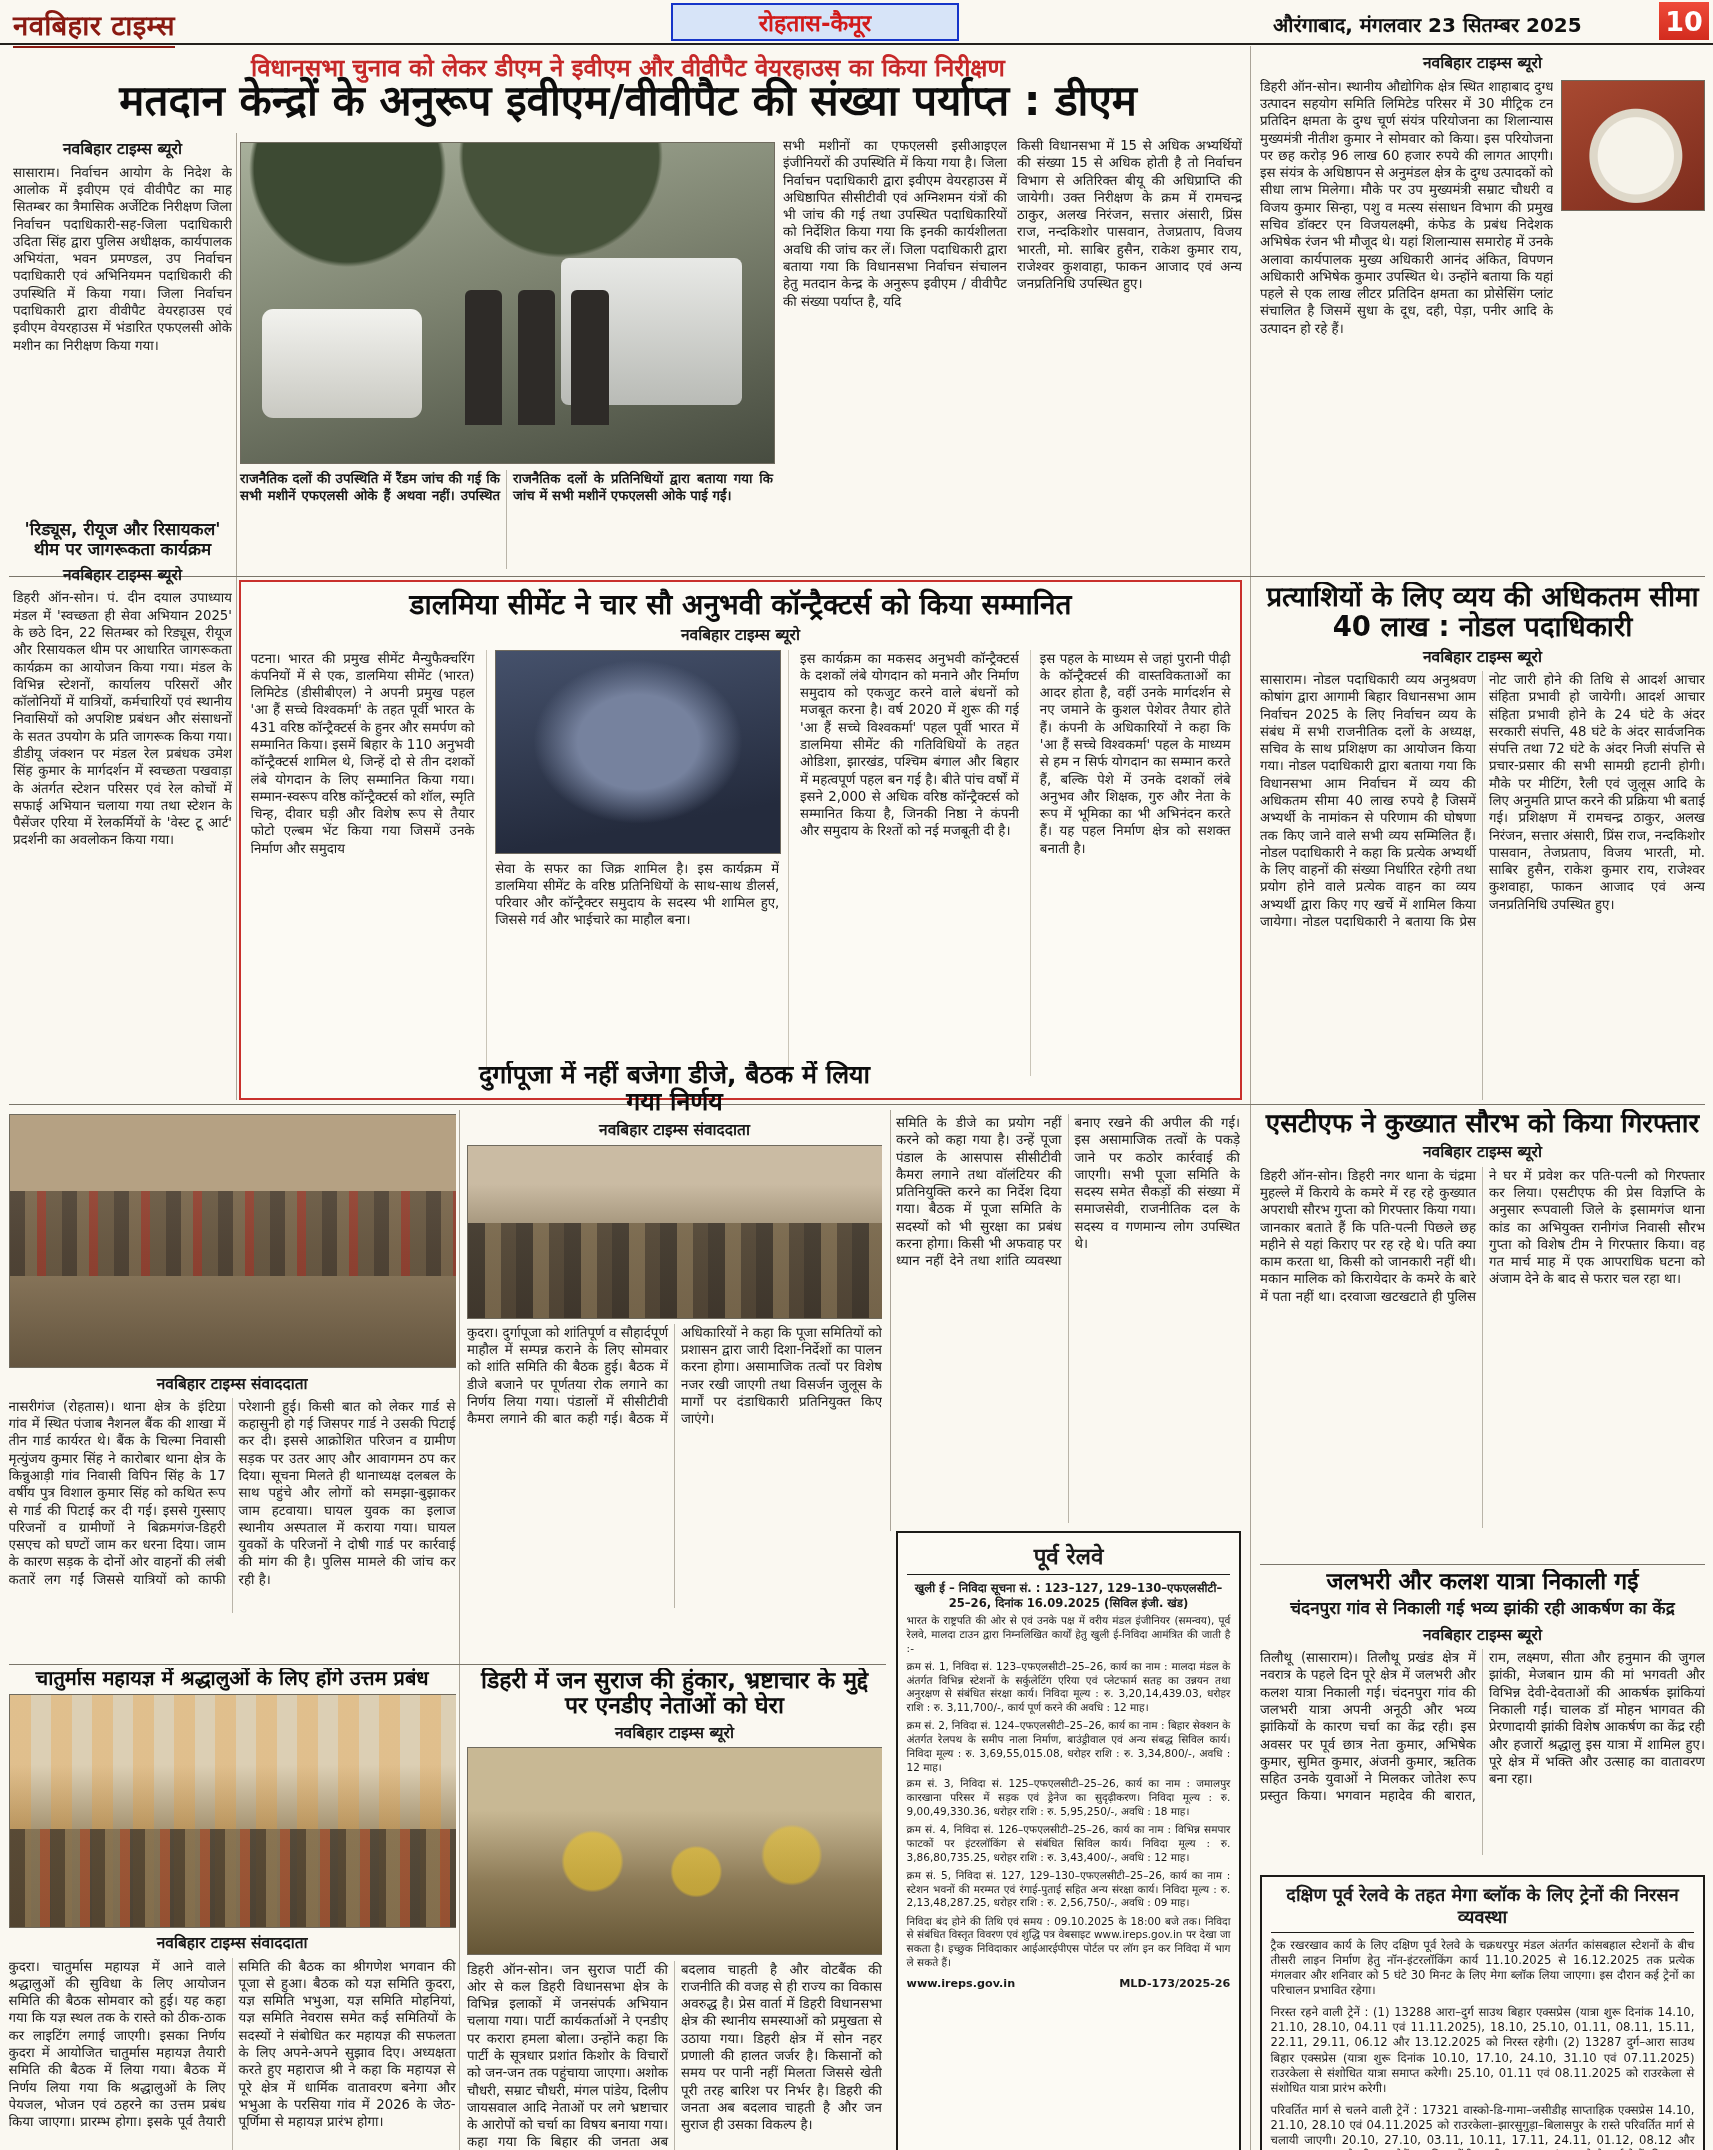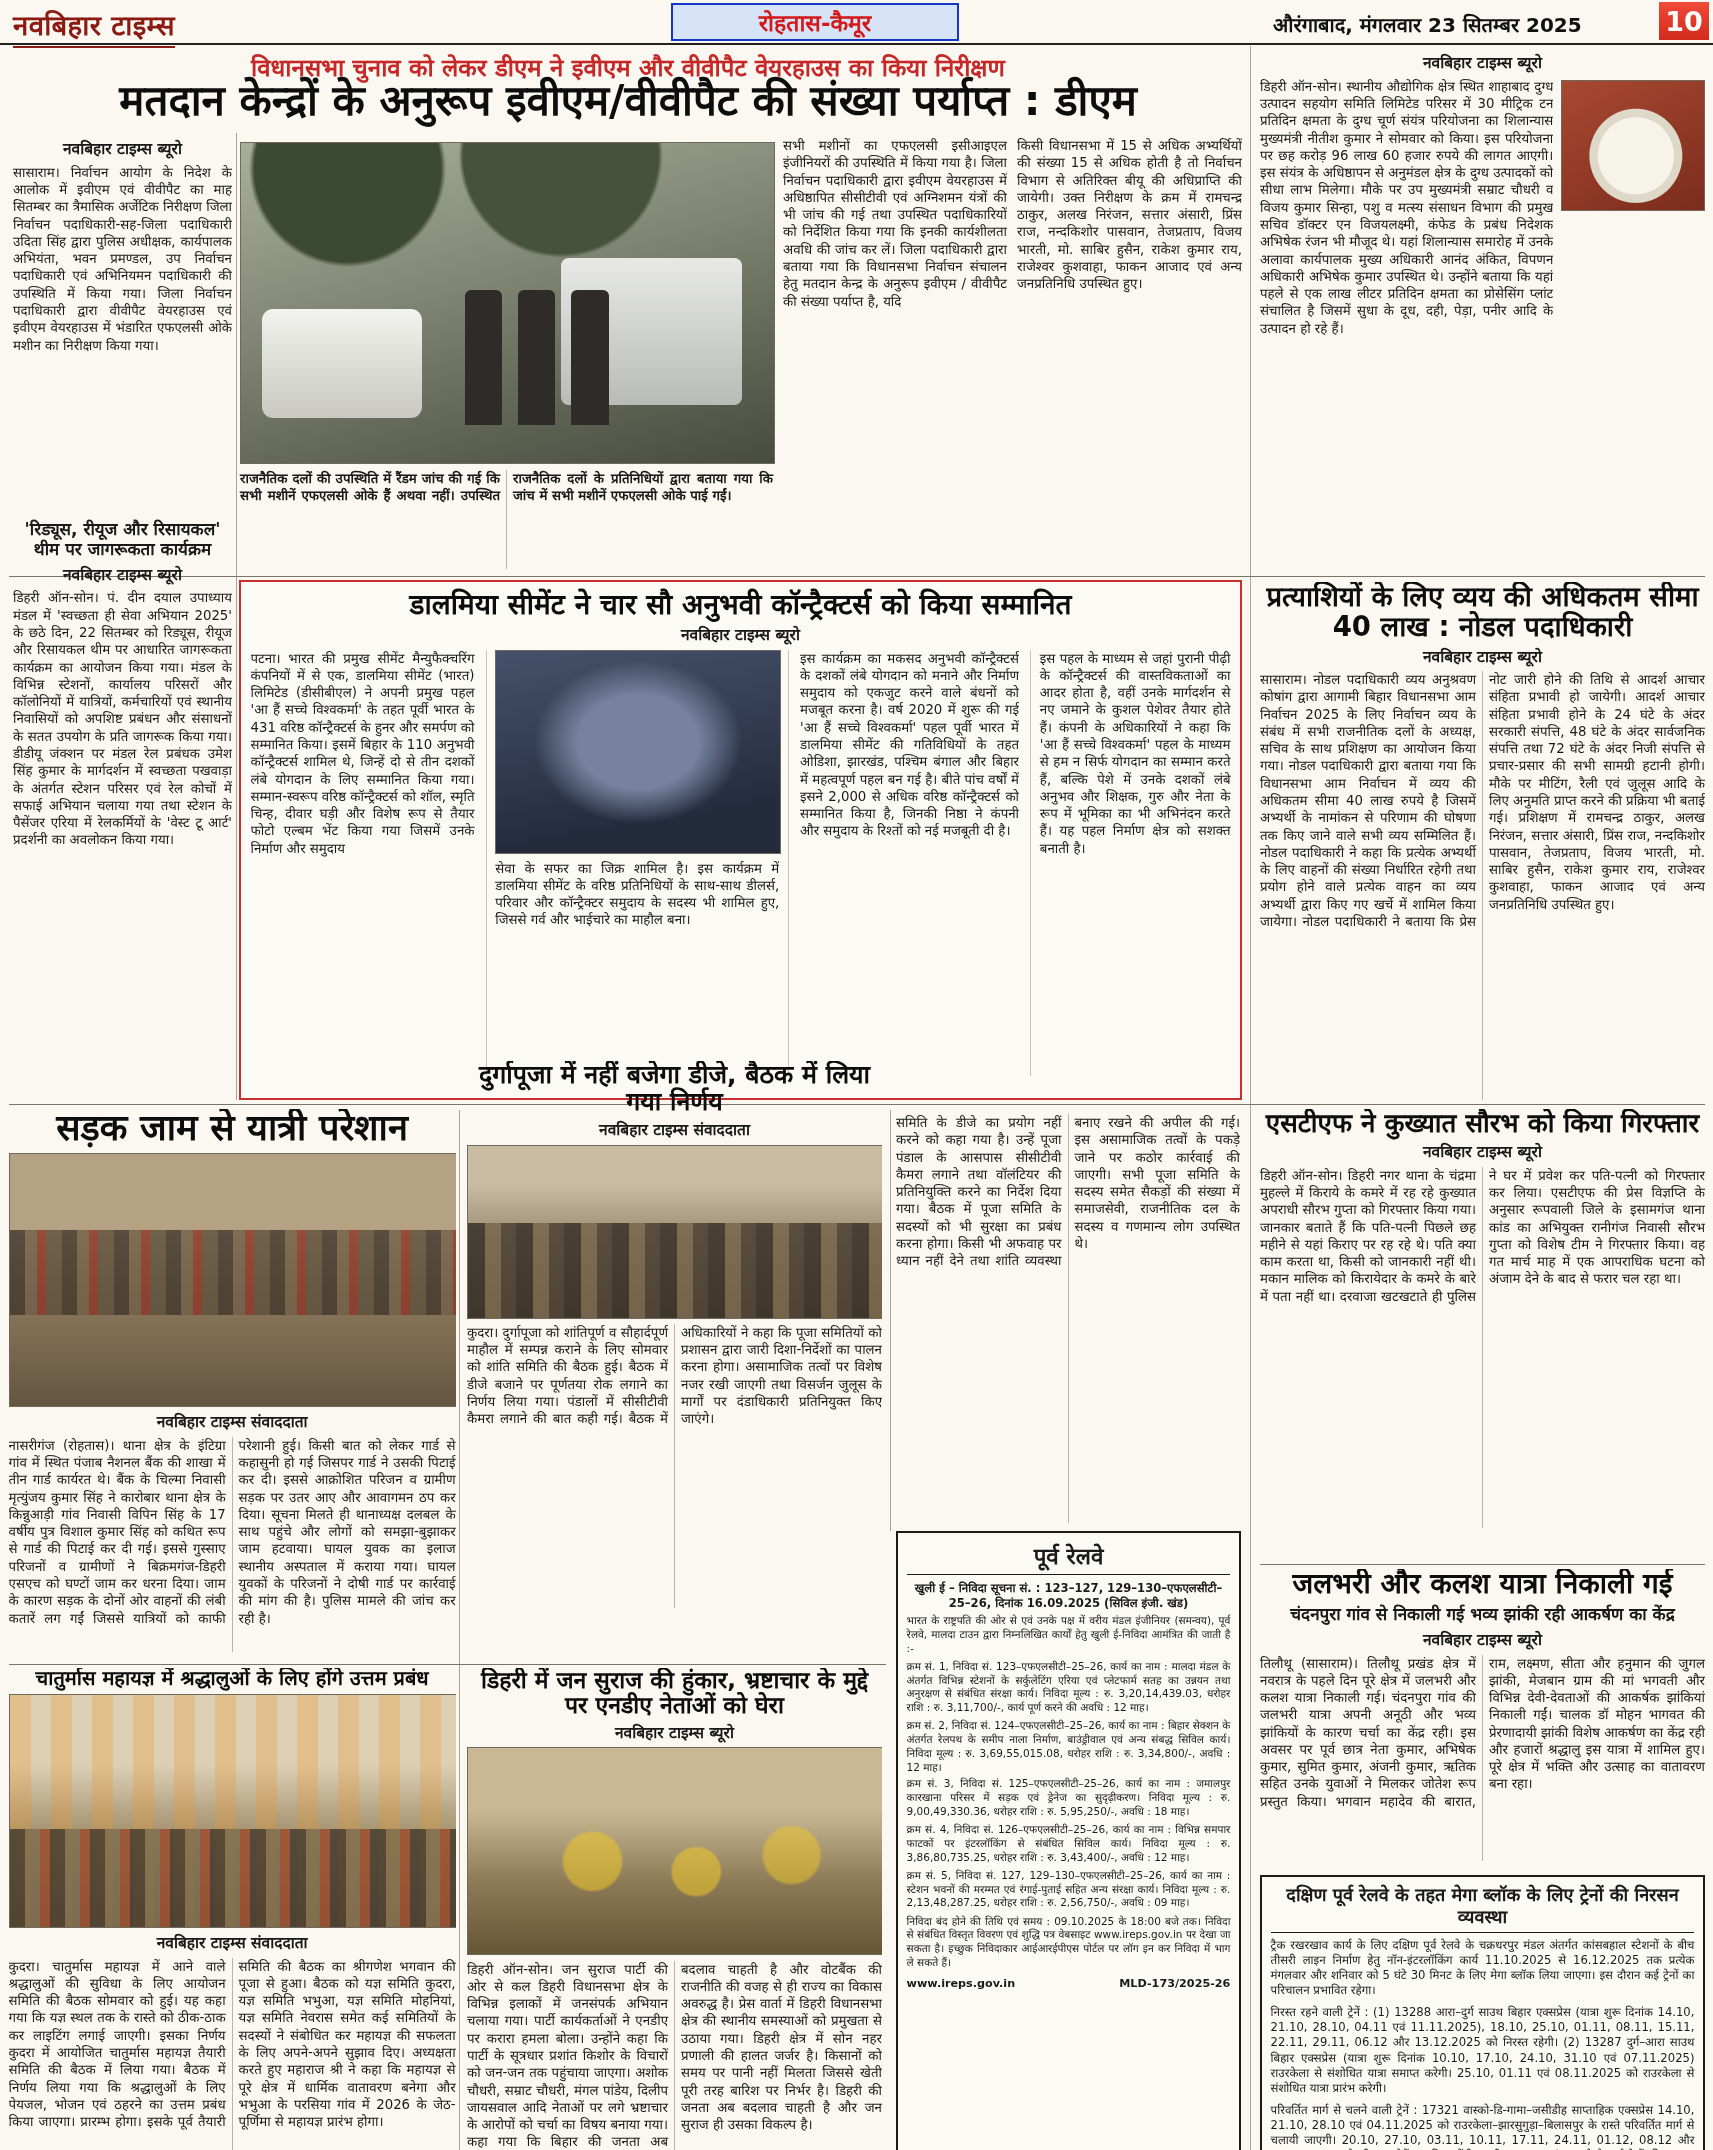--- a/index.html
+++ b/index.html
@@ -112,21 +112,20 @@
     </div>
   </div>
 
   <div class="abs" style="left:1260px;top:582px;width:445px;height:518px;overflow:hidden;">
     <div class="hl" style="font-size:27.5px;">प्रत्याशियों के लिए व्यय की अधिकतम सीमा 40 लाख : नोडल पदाधिकारी</div>
     <div class="byline">नवबिहार टाइम्स ब्यूरो</div>
     <div class="body-txt cols2" style="height:430px;">सासाराम। नोडल पदाधिकारी व्यय अनुश्रवण कोषांग द्वारा आगामी बिहार विधानसभा आम निर्वाचन 2025 के लिए निर्वाचन व्यय के संबंध में सभी राजनीतिक दलों के अध्यक्ष, सचिव के साथ प्रशिक्षण का आयोजन किया गया। नोडल पदाधिकारी द्वारा बताया गया कि विधानसभा आम निर्वाचन में व्यय की अधिकतम सीमा 40 लाख रुपये है जिसमें अभ्यर्थी के नामांकन से परिणाम की घोषणा तक किए जाने वाले सभी व्यय सम्मिलित हैं। नोडल पदाधिकारी ने कहा कि प्रत्येक अभ्यर्थी के लिए वाहनों की संख्या निर्धारित रहेगी तथा प्रयोग होने वाले प्रत्येक वाहन का व्यय अभ्यर्थी द्वारा किए गए खर्चे में शामिल किया जायेगा। नोडल पदाधिकारी ने बताया कि प्रेस नोट जारी होने की तिथि से आदर्श आचार संहिता प्रभावी हो जायेगी। आदर्श आचार संहिता प्रभावी होने के 24 घंटे के अंदर सरकारी संपत्ति, 48 घंटे के अंदर सार्वजनिक संपत्ति तथा 72 घंटे के अंदर निजी संपत्ति से प्रचार-प्रसार की सभी सामग्री हटानी होगी। मौके पर मीटिंग, रैली एवं जुलूस आदि के लिए अनुमति प्राप्त करने की प्रक्रिया भी बताई गई। प्रशिक्षण में रामचन्द्र ठाकुर, अलख निरंजन, सत्तार अंसारी, प्रिंस राज, नन्दकिशोर पासवान, तेजप्रताप, विजय भारती, मो. साबिर हुसैन, राकेश कुमार राय, राजेश्वर कुशवाहा, फाकन आजाद एवं अन्य जनप्रतिनिधि उपस्थित हुए।</div>
   </div>
 
   <div class="abs" style="left:8.6px;top:1109px;width:447px;height:553px;overflow:hidden;">
-    <div class="hl" style="font-size:36px;">सड़क जाम से यात्री परेशान</div>
     <div class="photo ph-jam" style="width:100%;height:252px;margin-top:5.2px;">
       <div class="crowd"></div>
     </div>
     <div class="byline">नवबिहार टाइम्स संवाददाता</div>
     <div class="body-txt cols2" style="height:215px;">नासरीगंज (रोहतास)। थाना क्षेत्र के इंटिग्रा गांव में स्थित पंजाब नैशनल बैंक की शाखा में तीन गार्ड कार्यरत थे। बैंक के चिल्मा निवासी मृत्युंजय कुमार सिंह ने कारोबार थाना क्षेत्र के किन्नुआड़ी गांव निवासी विपिन सिंह के 17 वर्षीय पुत्र विशाल कुमार सिंह को कथित रूप से गार्ड की पिटाई कर दी गई। इससे गुस्साए परिजनों व ग्रामीणों ने बिक्रमगंज-डिहरी एसएच को घण्टों जाम कर धरना दिया। जाम के कारण सड़क के दोनों ओर वाहनों की लंबी कतारें लग गईं जिससे यात्रियों को काफी परेशानी हुई। किसी बात को लेकर गार्ड से कहासुनी हो गई जिसपर गार्ड ने उसकी पिटाई कर दी। इससे आक्रोशित परिजन व ग्रामीण सड़क पर उतर आए और आवागमन ठप कर दिया। सूचना मिलते ही थानाध्यक्ष दलबल के साथ पहुंचे और लोगों को समझा-बुझाकर जाम हटवाया। घायल युवक का इलाज स्थानीय अस्पताल में कराया गया। घायल युवकों के परिजनों ने दोषी गार्ड पर कार्रवाई की मांग की है। पुलिस मामले की जांच कर रही है।</div>
   </div>
 
   <div class="abs" style="left:467px;top:1061px;width:415px;height:553px;overflow:hidden;">
     <div class="hl" style="font-size:25px;">दुर्गापूजा में नहीं बजेगा डीजे, बैठक में लिया गया निर्णय</div>
     <div class="byline">नवबिहार टाइम्स संवाददाता</div>
@@ -138,21 +137,21 @@
 
   <div class="abs body-txt cols2" style="left:896px;top:1114px;width:344px;height:409px;">समिति के डीजे का प्रयोग नहीं करने को कहा गया है। उन्हें पूजा पंडाल के आसपास सीसीटीवी कैमरा लगाने तथा वॉलंटियर की प्रतिनियुक्ति करने का निर्देश दिया गया। बैठक में पूजा समिति के सदस्यों को भी सुरक्षा का प्रबंध करना होगा। किसी भी अफवाह पर ध्यान नहीं देने तथा शांति व्यवस्था बनाए रखने की अपील की गई। इस असामाजिक तत्वों के पकड़े जाने पर कठोर कार्रवाई की जाएगी। सभी पूजा समिति के सदस्य समेत सैकड़ों की संख्या में समाजसेवी, राजनीतिक दल के सदस्य व गणमान्य लोग उपस्थित थे।</div>
 
   <div class="abs" style="left:1260px;top:1109px;width:445px;height:452px;overflow:hidden;">
     <div class="hl" style="font-size:26px;">एसटीएफ ने कुख्यात सौरभ को किया गिरफ्तार</div>
     <div class="byline">नवबिहार टाइम्स ब्यूरो</div>
     <div class="body-txt cols2" style="height:361px;">डिहरी ऑन-सोन। डिहरी नगर थाना के चंद्रमा मुहल्ले में किराये के कमरे में रह रहे कुख्यात अपराधी सौरभ गुप्ता को गिरफ्तार किया गया। जानकार बताते हैं कि पति-पत्नी पिछले छह महीने से यहां किराए पर रह रहे थे। पति क्या काम करता था, किसी को जानकारी नहीं थी। मकान मालिक को किरायेदार के कमरे के बारे में पता नहीं था। दरवाजा खटखटाते ही पुलिस ने घर में प्रवेश कर पति-पत्नी को गिरफ्तार कर लिया। एसटीएफ की प्रेस विज्ञप्ति के अनुसार रूपवाली जिले के इसामगंज थाना कांड का अभियुक्त रानीगंज निवासी सौरभ गुप्ता को विशेष टीम ने गिरफ्तार किया। वह गत मार्च माह में एक आपराधिक घटना को अंजाम देने के बाद से फरार चल रहा था।</div>
   </div>
 
   <div class="abs" style="left:1260px;top:1569px;width:445px;height:301px;overflow:hidden;">
-    <div class="hl" style="font-size:28px;">जलभरी और कलश यात्रा निकाली गई</div>
+    <div class="hl" style="font-size:23px;">जलभरी और कलश यात्रा निकाली गई</div>
     <div class="subhead" style="font-size:17px;text-align:center;margin-top:2.6px;">चंदनपुरा गांव से निकाली गई भव्य झांकी रही आकर्षण का केंद्र</div>
     <div class="byline">नवबिहार टाइम्स ब्यूरो</div>
     <div class="body-txt cols2" style="height:206px;">तिलौथू (सासाराम)। तिलौथू प्रखंड क्षेत्र में नवरात्र के पहले दिन पूरे क्षेत्र में जलभरी और कलश यात्रा निकाली गई। चंदनपुरा गांव की जलभरी यात्रा अपनी अनूठी और भव्य झांकियों के कारण चर्चा का केंद्र रही। इस अवसर पर पूर्व छात्र नेता कुमार, अभिषेक कुमार, सुमित कुमार, अंजनी कुमार, ऋतिक सहित उनके युवाओं ने मिलकर जोतेश रूप प्रस्तुत किया। भगवान महादेव की बारात, राम, लक्ष्मण, सीता और हनुमान की जुगल झांकी, मेजबान ग्राम की मां भगवती और विभिन्न देवी-देवताओं की आकर्षक झांकियां निकाली गईं। चालक डॉ मोहन भागवत की प्रेरणादायी झांकी विशेष आकर्षण का केंद्र रही और हजारों श्रद्धालु इस यात्रा में शामिल हुए। पूरे क्षेत्र में भक्ति और उत्साह का वातावरण बना रहा।</div>
   </div>
 
   <div class="abs" style="left:8.6px;top:1668px;width:447px;height:540px;overflow:hidden;">
     <div class="hl" style="font-size:20px;">चातुर्मास महायज्ञ में श्रद्धालुओं के लिए होंगे उत्तम प्रबंध</div>
     <div class="photo ph-yagya" style="width:100%;height:232px;margin-top:4.3px;">
       <div class="crowd"></div>
     </div>

